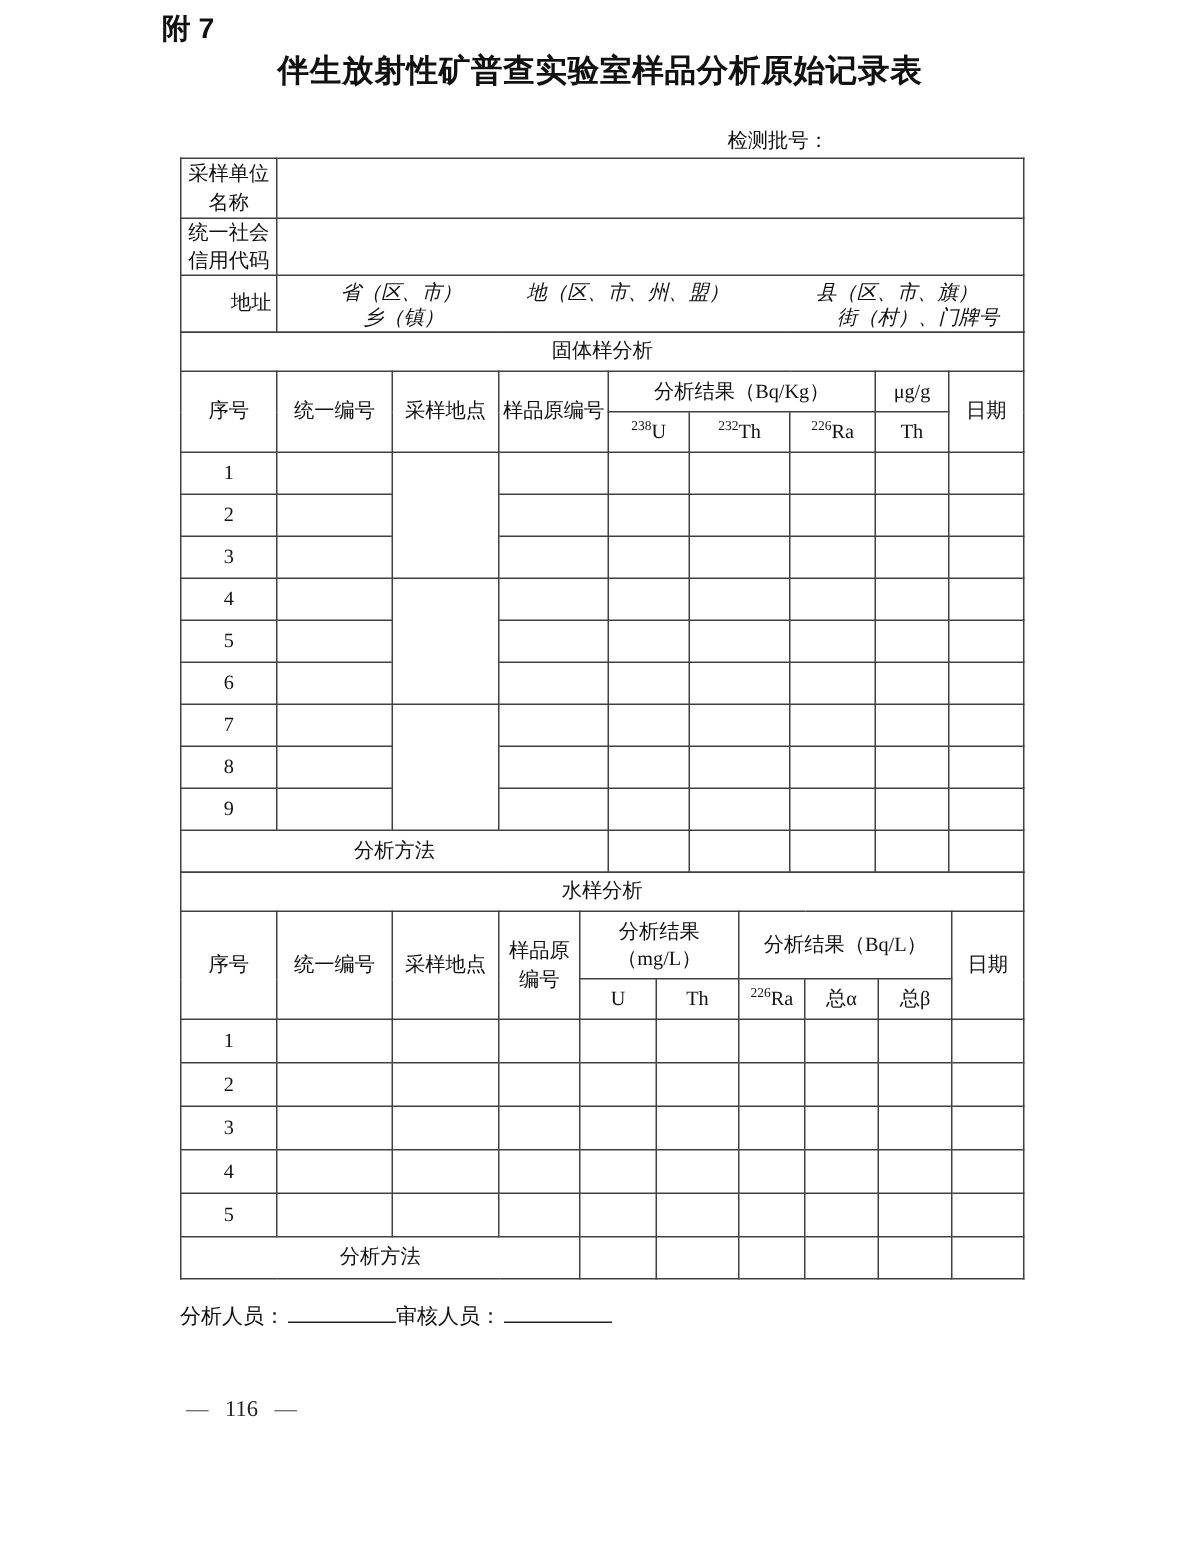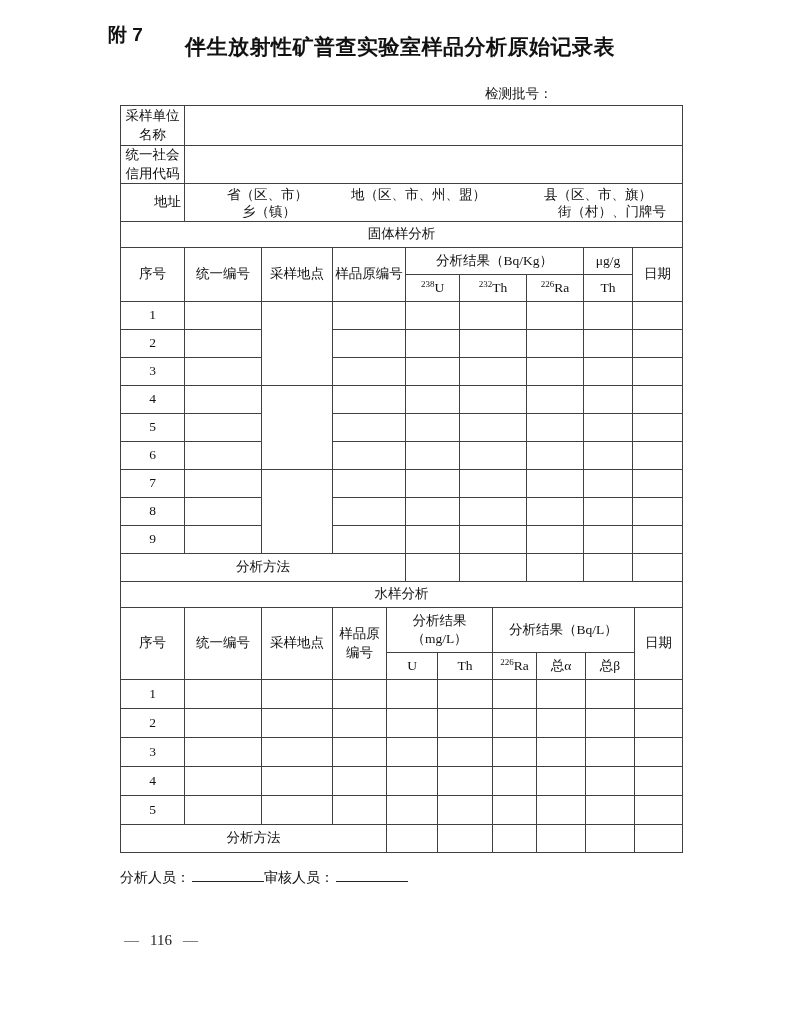--- a/index.html
+++ b/index.html
@@ -6,21 +6,20 @@
   html,body { background:#ffffff; }
   body {
     width:800px; height:1028px; position:relative;
     font-family:"Liberation Serif","DejaVu Serif",serif;
     color:#111111;
   }
   .appendix {
     position:absolute; left:108px; top:6px;
     font-size:19px; font-weight:bold;
     font-family:"Liberation Sans","DejaVu Sans",sans-serif;
-    margin-top:16px;
   }
   .doc-title {
     position:absolute; left:0; right:0; top:33px;
     text-align:center; font-size:21px; font-weight:bold;
     font-family:"Liberation Sans","DejaVu Sans",sans-serif;
     letter-spacing:0.5px;
   }
   .batch-label {
     position:absolute; left:485px; top:85px;
     font-size:13.5px;
@@ -41,21 +40,21 @@
   .info-r3 td { height:38px;padding-left:30px; }
   .solid-h1 td { height:27px; }
   .solid-h2 td { height:27px; }
   .solid-body td { height:28px; }
   .method-row td { height:28px; }
   .water-h1 td { height:45px; }
   .water-h2 td { height:27px; }
   .water-body td { height:29px; }
   sup { font-size:9px; line-height:1; vertical-align:super; }
   .addr-cell { position:relative; text-align:left; }
-  .addr-cell span { position:absolute; font-size:13.5px; white-space:nowrap; }
+  .addr-cell span { position:absolute; font-size:13.5px; white-space:nowrap;font-style:italic; }
   .addr-province  { left:42px;  top:2px; }
   .addr-prefecture{ left:166px; top:2px; }
   .addr-county    { left:359px; top:2px; }
   .addr-township  { left:57px;  top:19px; }
   .addr-street    { left:373px; top:19px; }
   .sign-row {
     display:flex; justify-content:flex-start;
     margin-top:16px; font-size:14px;
   }
   .uline {

